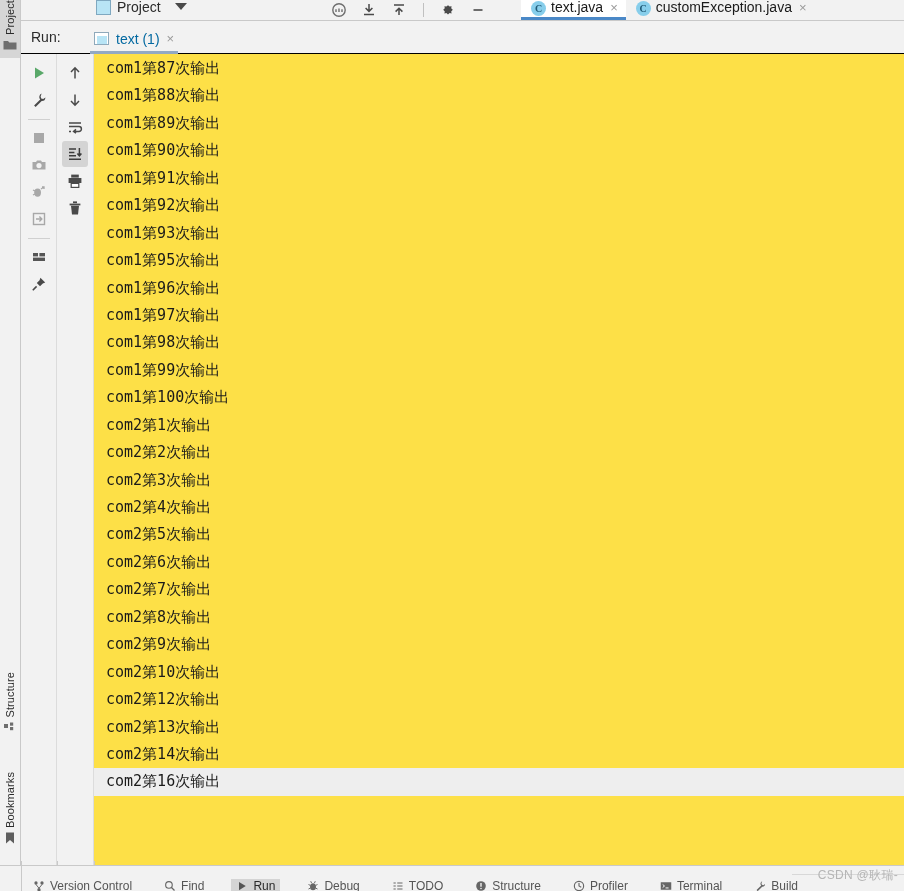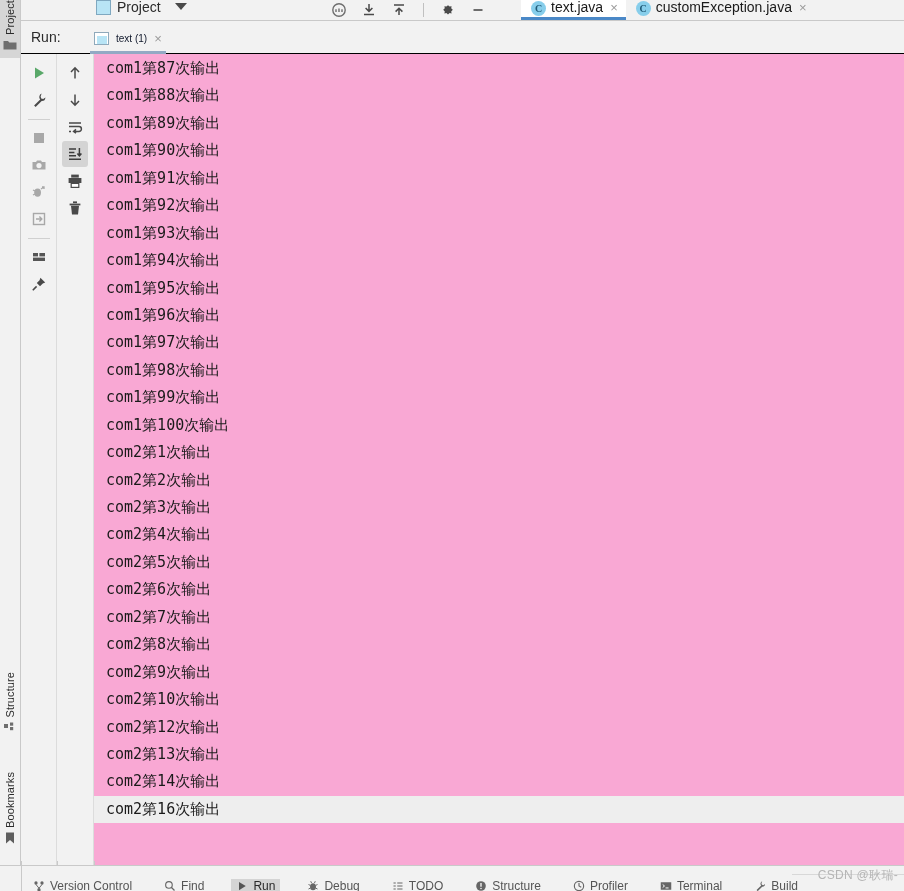--- a/index.html
+++ b/index.html
@@ -198,21 +198,21 @@
     box-sizing: border-box;
     position: relative;
   }
   .runtab-icon::after {
     content:"";
     position:absolute;
     left:2px; top:3px;
     width:10px; height:8px;
     background:#b8e4f5;
   }
-  .runtab-label { font-size: 10px; color: #0f172a; white-space: nowrap; }
+  .runtab-label { font-size: 14px; color: #0369a1; white-space: nowrap; }
   .runtab-x { font-size: 13px; color: #9a9a9a; }
 
   
   .run-toolbar-left {
     position: absolute;
     left: 21px; top: 54px;
     width: 36px; height: 811px;
     background: #f2f2f2;
     border-right: 1px solid #dcdcdc;
     box-sizing: border-box;
@@ -238,21 +238,21 @@
   .tb-btn.pressed { background: #d4d4d4; }
   .tb-div {
     width: 22px; height: 1px; background: #d0d0d0; margin: 5px 0;
   }
 
   
   .console {
     position: absolute;
     left: 94px; top: 54px;
     width: 810px; height: 811px;
-    background: #f9a8d4;
+    background: #fde047;
     overflow: hidden;
   }
   .console-lines {
     position: relative;
     padding-top: 1px;
   }
   .cline {
     height: 27.45px;
     line-height: 27.45px;
     font-family: "DejaVu Sans Mono", monospace;
@@ -496,21 +496,20 @@
 
   <div class="console">
     <div class="console-lines" id="console-lines">
         <div class="cline">com1第87次输出</div>
         <div class="cline">com1第88次输出</div>
         <div class="cline">com1第89次输出</div>
         <div class="cline">com1第90次输出</div>
         <div class="cline">com1第91次输出</div>
         <div class="cline">com1第92次输出</div>
         <div class="cline">com1第93次输出</div>
-        <div class="cline">com1第94次输出</div>
         <div class="cline">com1第95次输出</div>
         <div class="cline">com1第96次输出</div>
         <div class="cline">com1第97次输出</div>
         <div class="cline">com1第98次输出</div>
         <div class="cline">com1第99次输出</div>
         <div class="cline">com1第100次输出</div>
         <div class="cline">com2第1次输出</div>
         <div class="cline">com2第2次输出</div>
         <div class="cline">com2第3次输出</div>
         <div class="cline">com2第4次输出</div>

